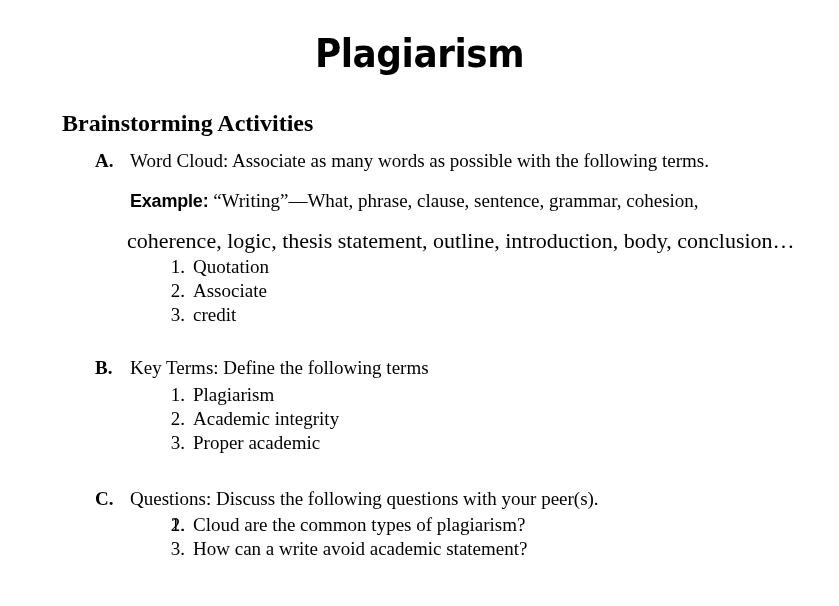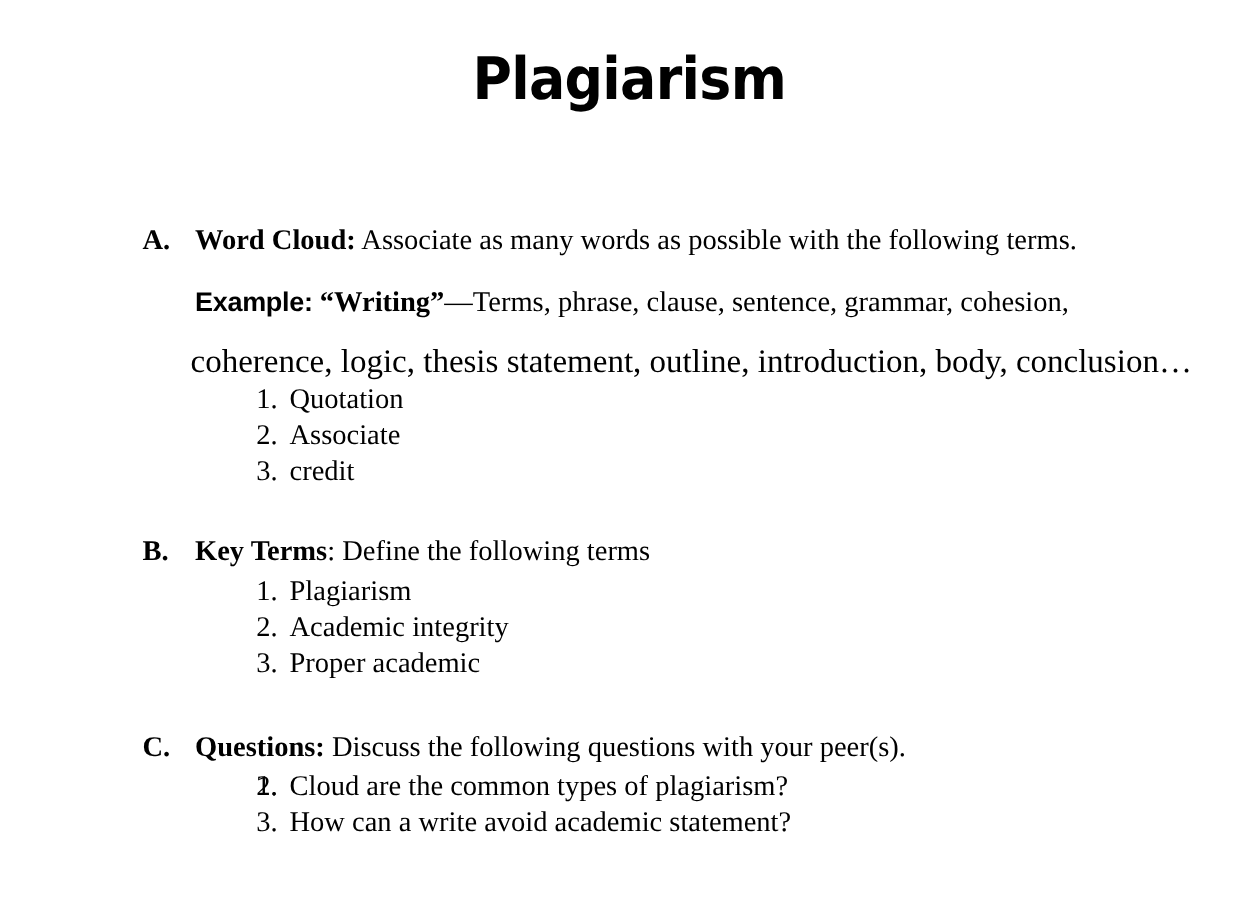--- a/index.html
+++ b/index.html
@@ -63,21 +63,21 @@
     font-weight: bold;
     font-size: 19px;
     line-height: 26px;
   }
   .lettered-item .body {
     margin-left: 35px;
     font-size: 19px;
     line-height: 26px;
   }
   .lead {
-    font-weight: bold;
+    font-weight: normal;
   }
 
   
   #block-a { top: 148px; }
   #block-b { top: 355px; }
   #block-c { top: 486px; }
 
   
   .example-line {
     position: absolute;
@@ -129,30 +129,31 @@
   #list-b { top: 383px; }
   #list-c { top: 513px; }
 </style>
 </head>
 <body>
 
 <div class="page">
 
   <div class="doc-title">Plagiarism</div>
 
+  <div class="section-heading">Brainstorming Activities</div>
 
   <div class="lettered-item" id="block-a">
     <span class="marker">A.</span>
     <div class="body">
       <span class="lead">Word Cloud:</span><span> Associate as many words as possible with the following terms.</span>
     </div>
   </div>
 
   <div class="example-line">
-    <span class="example-label">Example:</span><span> </span><span class="lead">“Writing”</span><span>—Terms, phrase, clause, sentence, grammar, cohesion,</span>
+    <span class="example-label">Example:</span><span> </span><span class="lead">“Writing”</span><span>—What, phrase, clause, sentence, grammar, cohesion,</span>
   </div>
 
   <div class="example-cont">coherence, logic, thesis statement, outline, introduction, body, conclusion…</div>
 
   <ul class="numlist" id="list-a">
     <li>
       <span class="num">1.</span>
       <span>Quotation</span>
     </li>
     <li>

